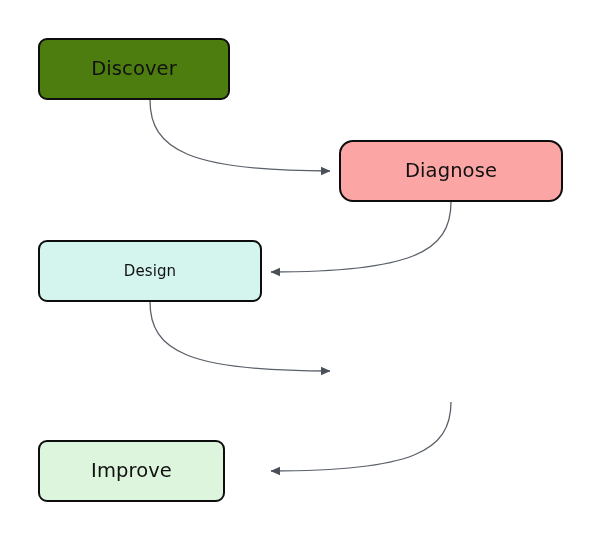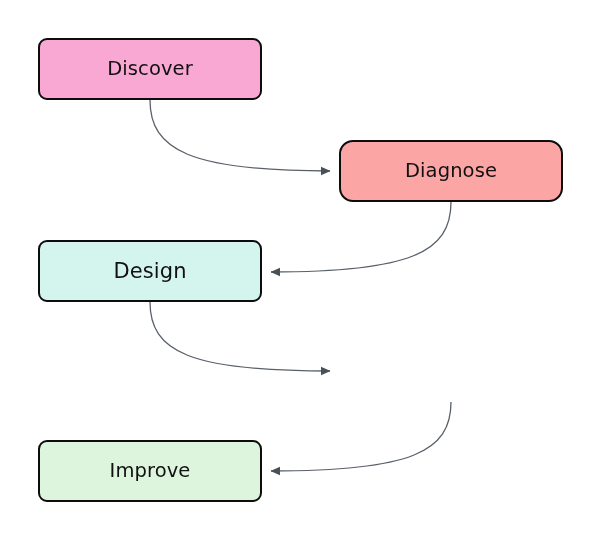--- a/index.html
+++ b/index.html
@@ -58,30 +58,30 @@
       </marker>
     </defs>
     <g id="edge-paths">
         <path d="M 150 100 C 150 150, 190 171, 330 171" fill="none" stroke="#5a6069" stroke-width="1.3" marker-end="url(#arrow-right)"></path>
         <path d="M 451 202 C 451 252, 411 272, 271 272" fill="none" stroke="#5a6069" stroke-width="1.3" marker-end="url(#arrow-right)"></path>
         <path d="M 150 302 C 150 352, 190 371, 330 371" fill="none" stroke="#5a6069" stroke-width="1.3" marker-end="url(#arrow-right)"></path>
         <path d="M 451 402 C 451 452, 411 471, 271 471" fill="none" stroke="#5a6069" stroke-width="1.3" marker-end="url(#arrow-right)"></path>
       </g>
   </svg>
 
-  <div class="node" style="left: 38px; top: 38px; width: 224px; height: 62px; background: #f9a8d4; border-color: rgb(13, 13, 13); border-width: 2.5px; border-radius: 9px;">
+  <div class="node" style="left: 38px; top: 38px; width: 192px; height: 62px; background: #4d7c0f; border-color: rgb(13, 13, 13); border-width: 2.5px; border-radius: 9px;">
     <span class="node-label" style="color: rgb(17, 17, 17); font-size: 19.5px;">Discover</span>
   </div>
 
   <div class="node" style="left: 339px; top: 140px; width: 224px; height: 62px; background: #fca5a5; border-color: rgb(13, 13, 13); border-width: 2.5px; border-radius: 14px;">
     <span class="node-label" style="color: rgb(17, 17, 17); font-size: 19.5px;">Diagnose</span>
   </div>
 
   <div class="node" style="left: 38px; top: 240px; width: 224px; height: 62px; background: rgb(212, 245, 238); border-color: rgb(13, 13, 13); border-width: 2.5px; border-radius: 9px;">
-    <span class="node-label" style="color: rgb(17, 17, 17); font-size: 21px;">Design</span>
+    <span class="node-label" style="color: rgb(17, 17, 17); font-size: 15px;">Design</span>
   </div>
 
 
-  <div class="node" style="left: 38px; top: 440px; width: 224px; height: 62px; background: rgb(221, 245, 221); border-color: rgb(13, 13, 13); border-width: 2.5px; border-radius: 9px;">
+  <div class="node" style="left: 38px; top: 440px; width: 187px; height: 62px; background: rgb(221, 245, 221); border-color: rgb(13, 13, 13); border-width: 2.5px; border-radius: 9px;">
     <span class="node-label" style="color: rgb(17, 17, 17); font-size: 19.5px;">Improve</span>
   </div>
 
 </div>
 
 </body></html>

